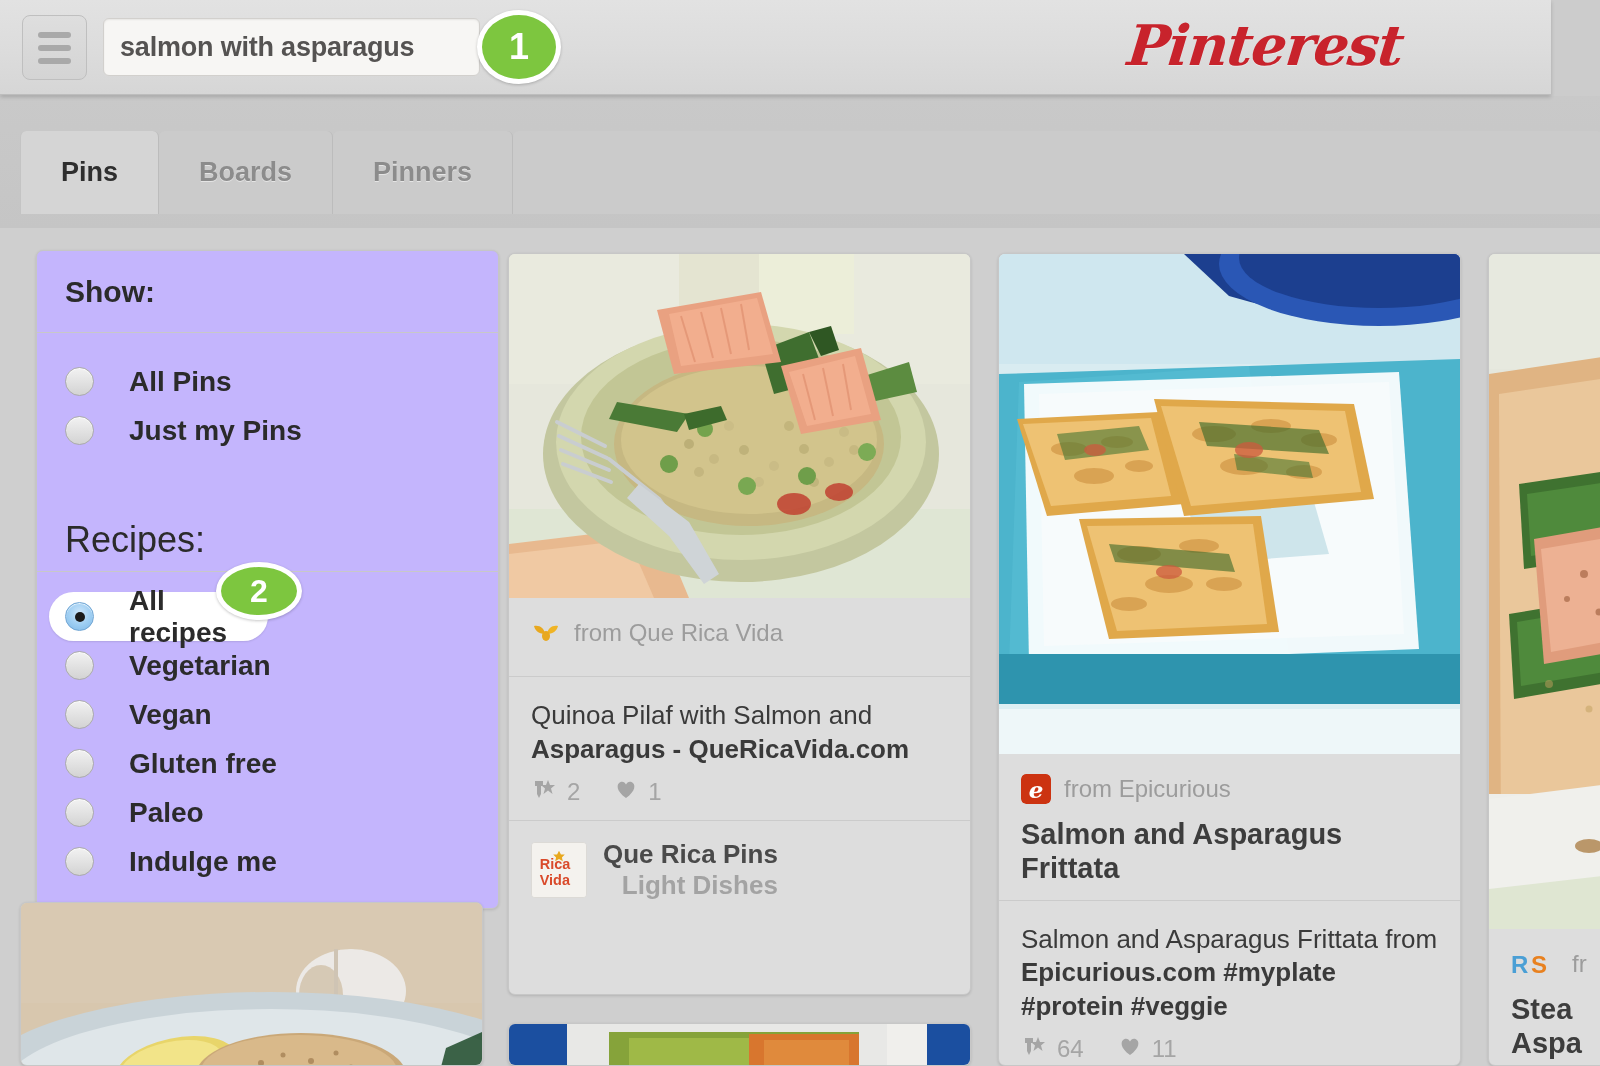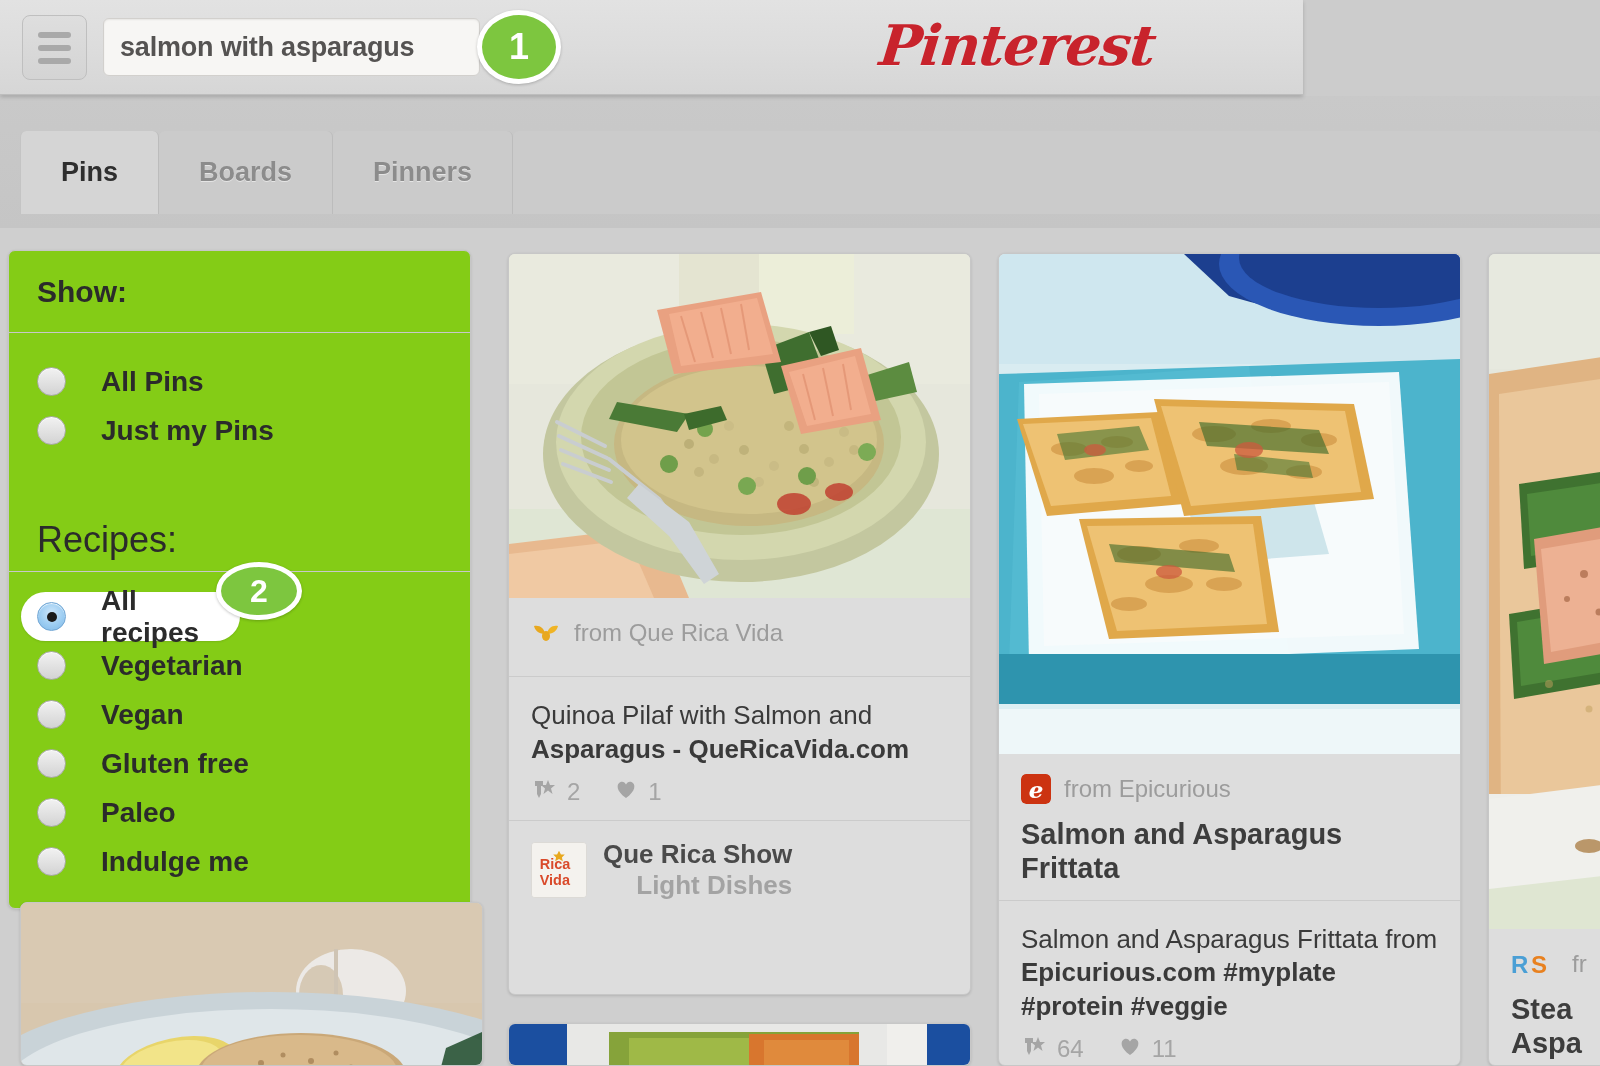--- a/index.html
+++ b/index.html
@@ -6,21 +6,21 @@
   html, body {
     width: 1600px; height: 1066px;
     overflow: hidden;
     font-family: "Liberation Sans", sans-serif;
     background: #cccccc;
   }
 
   
   .header {
     position: absolute; top: 0; left: 0;
-    width: 1303px; height: 95px;
+    width: 1551px; height: 95px;
     background: linear-gradient(180deg, #e2e2e2 0%, #dcdcdc 55%, #d6d6d6 100%);
     border-bottom: 1px solid #bdbdbd;
     box-shadow: 0 2px 4px rgba(0,0,0,0.18);
     z-index: 30;
   }
   .hamburger {
     position: absolute; left: 22px; top: 15px;
     width: 65px; height: 65px;
     background: linear-gradient(180deg,#dedede 0%, #d4d4d4 100%);
     border: 1px solid #bfbfbf;
@@ -102,23 +102,23 @@
 
   
   .body {
     position: absolute; top: 228px; left: 0;
     width: 1600px; height: 838px;
     background: #cfcfcf;
   }
 
   
   .sidebar {
-    position: absolute; left: 8px; top: 22px;
+    position: absolute; left: 36px; top: 22px;
     width: 463px;
-    background: #84cc16;
+    background: #c4b5fd;
     border: 1px solid #c6c6c6;
     border-radius: 7px;
     box-shadow: 0 1px 3px rgba(0,0,0,0.12);
     overflow: hidden;
   }
   .sb-head {
     height: 82px; display: flex; align-items: center;
     padding-left: 28px;
     font-size: 30px; font-weight: bold; color: #2b2b2b;
     border-bottom: 1px solid #c8c8c8;
@@ -415,21 +415,21 @@
     <div class="pinner-row">
       <span class="pinner-av">
         <svg viewBox="0 0 56 56" width="56" height="56">
           <rect width="56" height="56" fill="#f4f2ee"></rect>
           <text x="8" y="27" font-family="Liberation Sans, sans-serif" font-size="15" font-weight="bold" fill="#d94a2b">Rica</text>
           <text x="8" y="44" font-family="Liberation Sans, sans-serif" font-size="15" font-weight="bold" fill="#d94a2b">Vida</text>
           <path d="M28 8 L30 12 L34 12 L31 15 L32 19 L28 16.5 L24 19 L25 15 L22 12 L26 12 Z" fill="#e8a81f"></path>
         </svg>
       </span>
       <span>
-        <span class="pinner-name" style="display:block;">Que Rica Show</span>
+        <span class="pinner-name" style="display:block;">Que Rica Pins</span>
         <span class="pinner-board" style="display:block;">Light Dishes</span>
       </span>
     </div>
   </div>
 
   <div class="card" style="left:508px; top:795px; width:463px; height:43px;">
     <div class="card-img" style="height:43px;">
       <svg width="463" height="43" viewBox="0 0 463 43" preserveAspectRatio="none">
         <rect width="463" height="43" fill="#1b4fa0"></rect>
         <rect x="58" y="0" width="330" height="43" fill="#e8e8e6"></rect>

